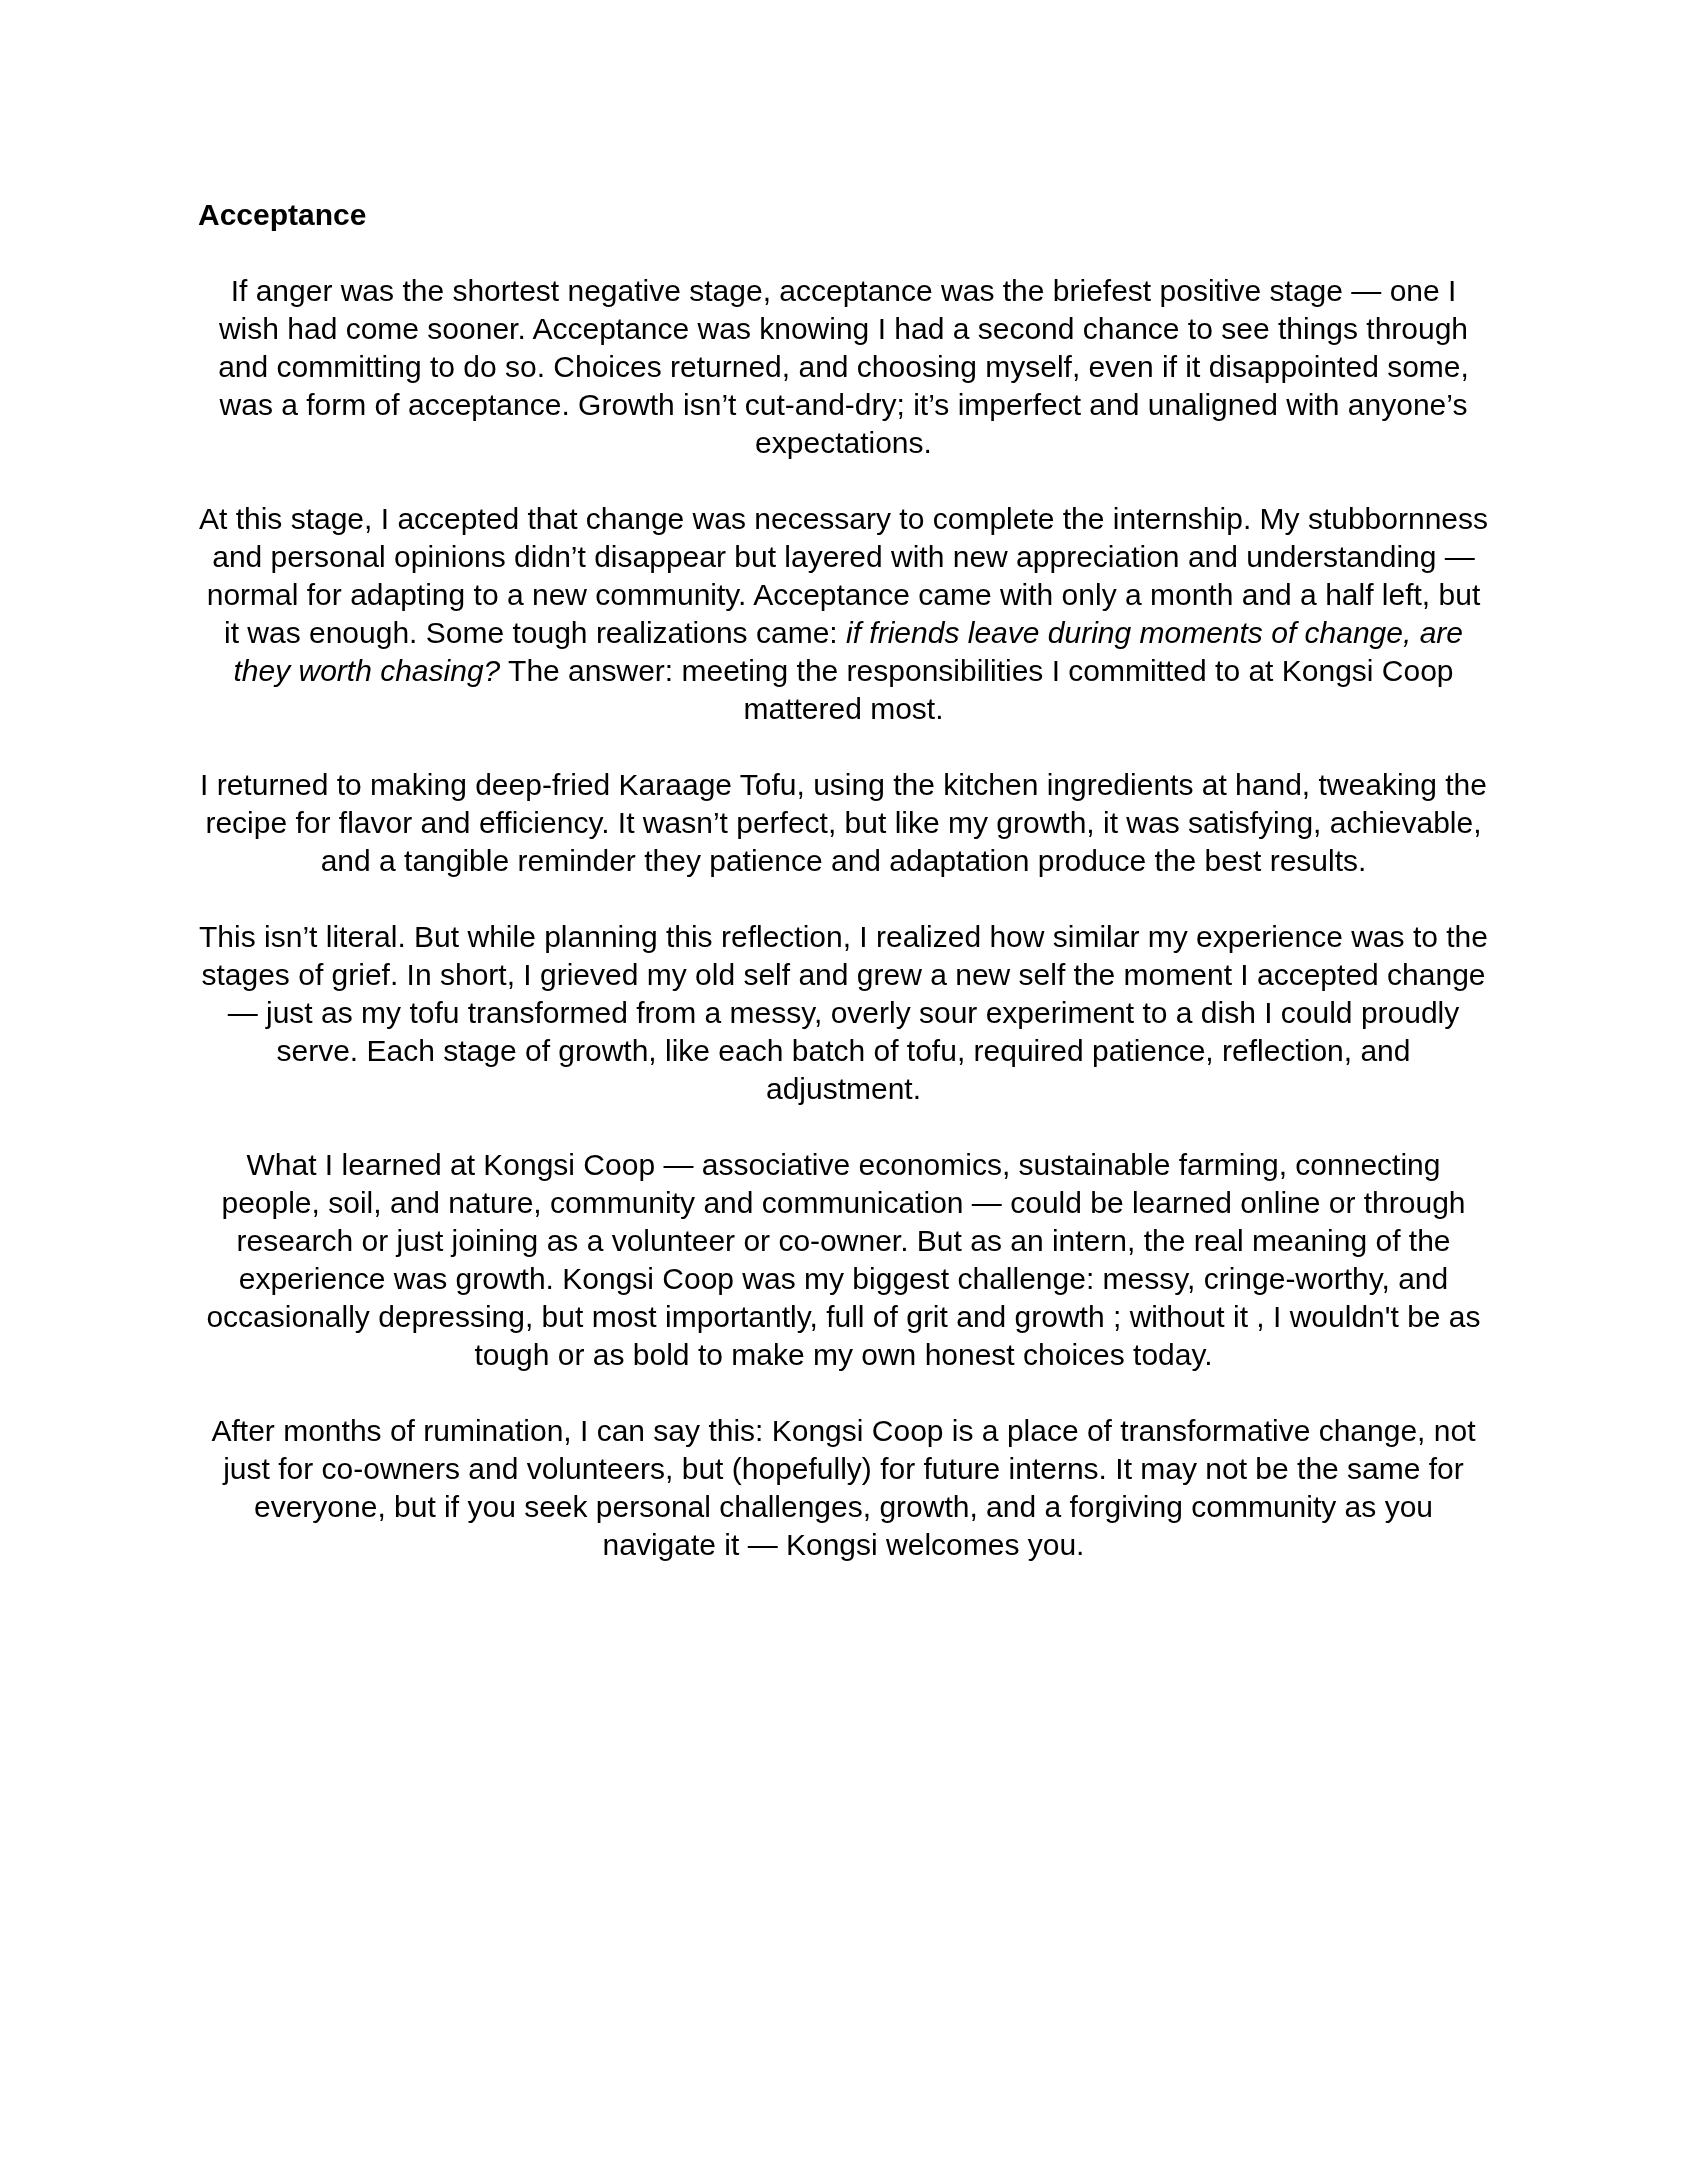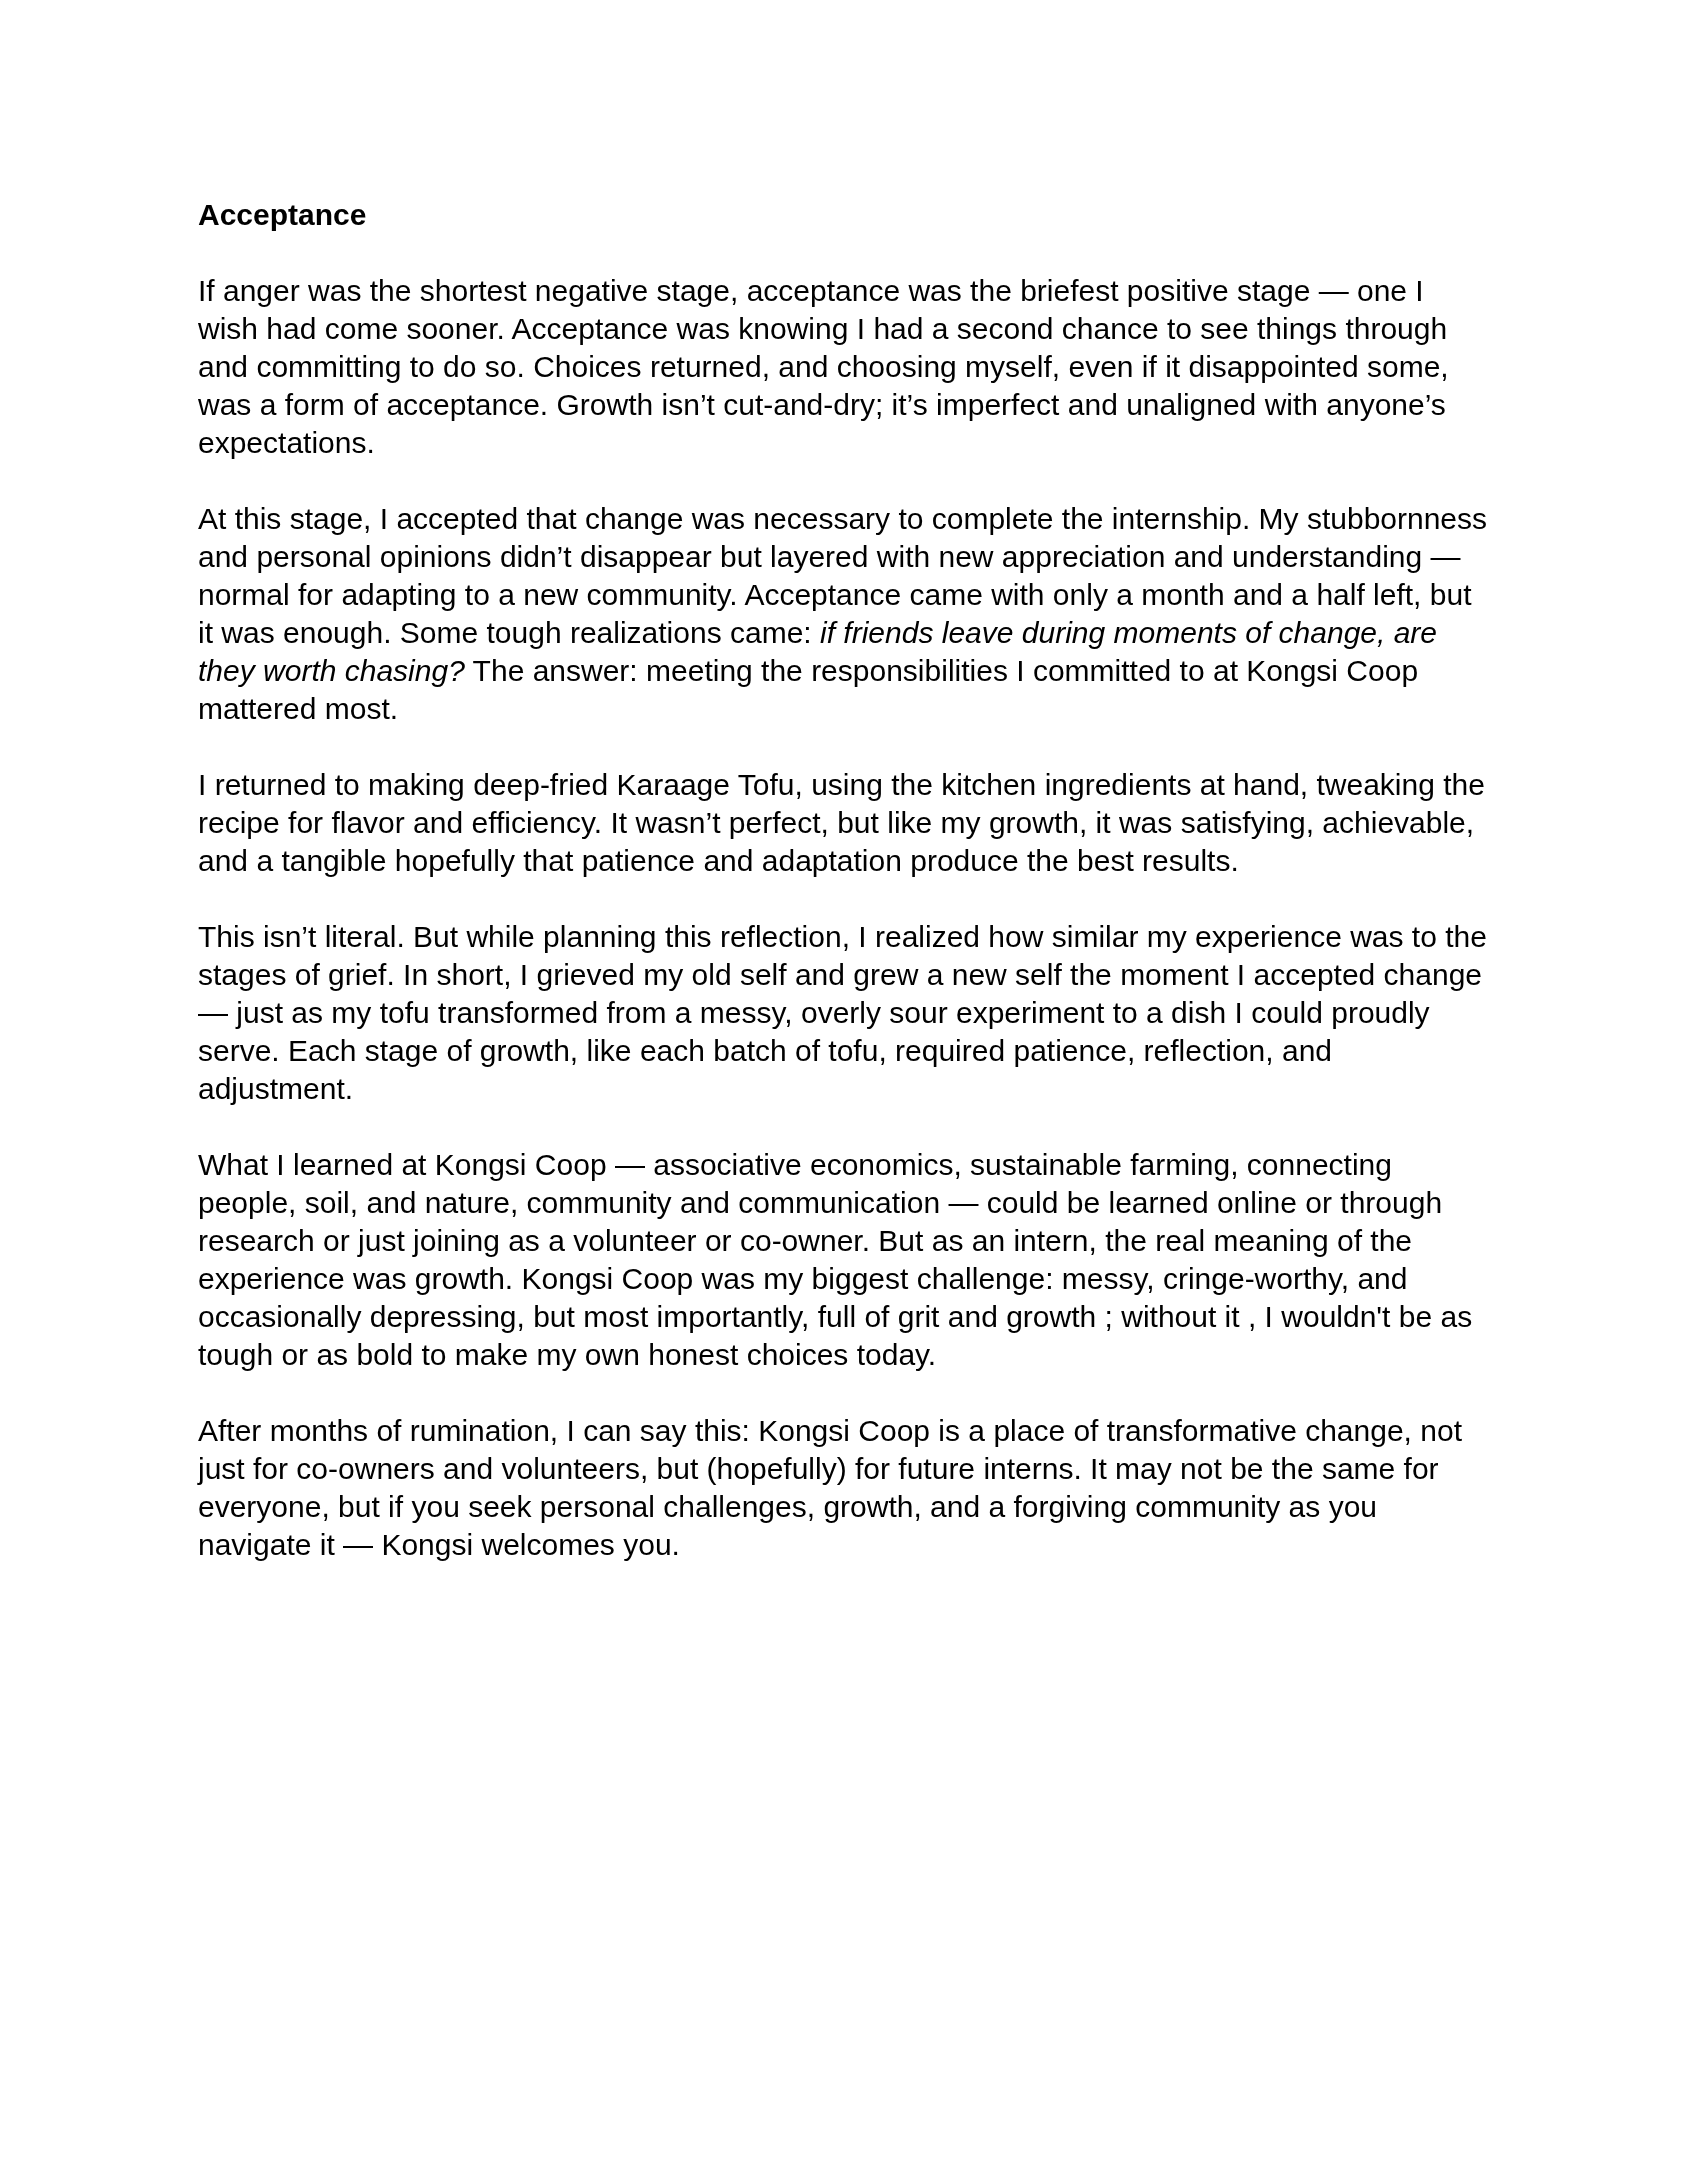--- a/index.html
+++ b/index.html
@@ -27,32 +27,33 @@
   }
   .content h1 {
     font-size: 30px;
     line-height: 38px;
     font-weight: bold;
     margin: 0 0 38px 0;
   }
   .content p {
     margin: 0 0 38px 0;
     font-weight: normal;
+    text-align: center;
   }
   .content span.italic {
     font-style: italic;
   }
 </style>
 </head>
 <body>
 
 <div class="page">
   <div class="content">
       <h1><span class="">Acceptance</span></h1>
       <p><span class="">If anger was the shortest negative stage, acceptance was the briefest positive stage — one I wish had come sooner. Acceptance was knowing I had a second chance to see things through and committing to do so. Choices returned, and choosing myself, even if it disappointed some, was a form of acceptance. Growth isn’t cut-and-dry; it’s imperfect and unaligned with anyone’s expectations.</span></p>
       <p><span class="">At this stage, I accepted that change was necessary to complete the internship. My stubbornness and personal opinions didn’t disappear but layered with new appreciation and understanding — normal for adapting to a new community. Acceptance came with only a month and a half left, but it was enough. Some tough realizations came: </span><span class="italic">if friends leave during moments of change, are they worth chasing?</span><span class=""> The answer: meeting the responsibilities I committed to at Kongsi Coop mattered most.</span></p>
-      <p><span class="">I returned to making deep-fried Karaage Tofu, using the kitchen ingredients at hand, tweaking the recipe for flavor and efficiency. It wasn’t perfect, but like my growth, it was satisfying, achievable, and a tangible hopefully that patience and adaptation produce the best results.</span></p>
+      <p><span class="">I returned to making deep-fried Karaage Tofu, using the kitchen ingredients at hand, tweaking the recipe for flavor and efficiency. It wasn’t perfect, but like my growth, it was satisfying, achievable, and a tangible reminder they patience and adaptation produce the best results.</span></p>
       <p><span class="">This isn’t literal. But while planning this reflection, I realized how similar my experience was to the stages of grief. In short, I grieved my old self and grew a new self the moment I accepted change — just as my tofu transformed from a messy, overly sour experiment to a dish I could proudly serve. Each stage of growth, like each batch of tofu, required patience, reflection, and adjustment.</span></p>
       <p><span class="">What I learned at Kongsi Coop — associative economics, sustainable farming, connecting people, soil, and nature, community and communication — could be learned online or through research or just joining as a volunteer or co-owner. But as an intern, the real meaning of the experience was growth. Kongsi Coop was my biggest challenge: messy, cringe-worthy, and occasionally depressing, but most importantly, full of grit and growth ; without it , I wouldn't be as tough or as bold to make my own honest choices today.</span></p>
       <p><span class="">After months of rumination, I can say this: Kongsi Coop is a place of transformative change, not just for co-owners and volunteers, but (hopefully) for future interns. It may not be the same for everyone, but if you seek personal challenges, growth, and a forgiving community as you navigate it — Kongsi welcomes you.</span></p>
     </div>
 </div>
 
 
 </body></html>

